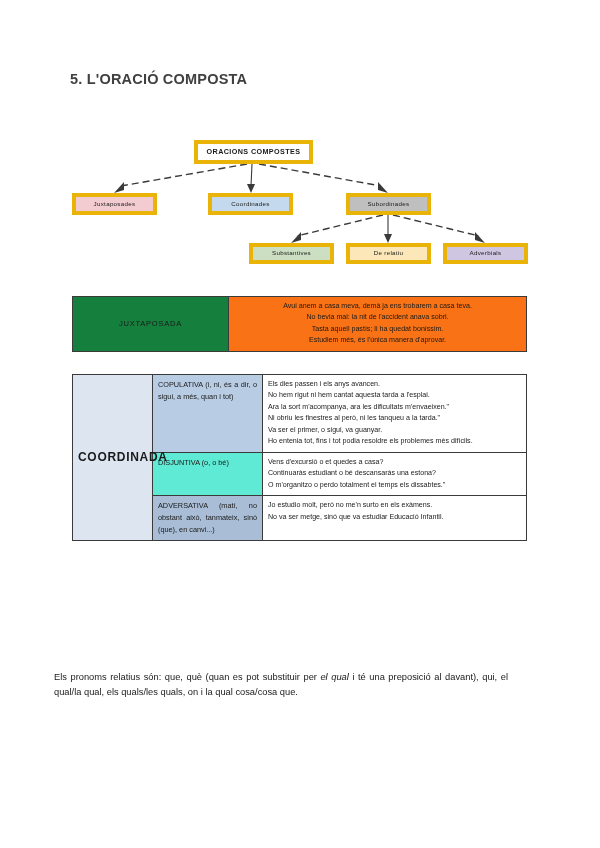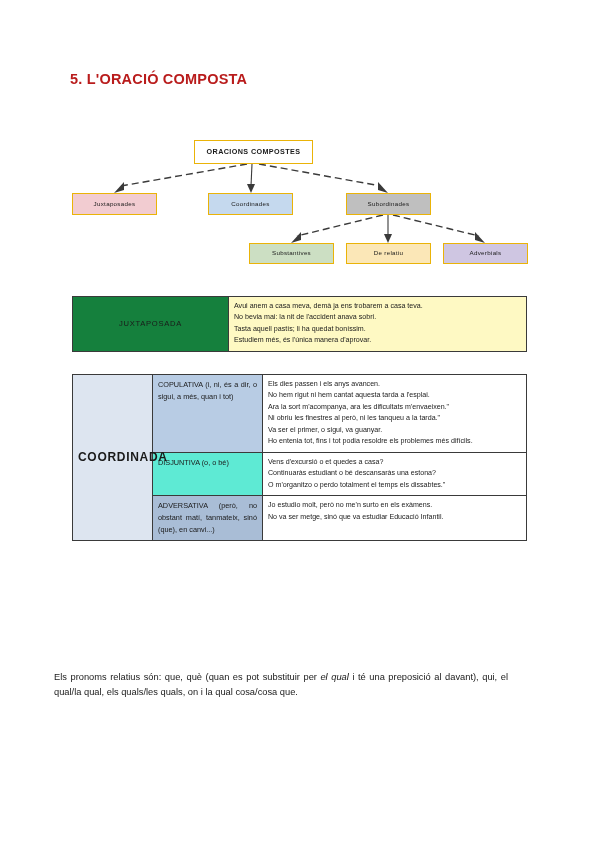--- a/index.html
+++ b/index.html
@@ -14,30 +14,30 @@
   }
   .page { position:absolute; inset:0; }
 
   
   .title {
     position:absolute;
     left:70px; top:71px;
     font-size:14.5px;
     font-weight:bold;
     letter-spacing:0.2px;
-    color:#b91c1c;
+    color:#404040;
   }
 
   
   .diagram { position:absolute; left:0; top:0; width:600px; height:300px; }
   .diagram svg { position:absolute; left:0; top:0; }
   .dbox {
     position:absolute;
     display:flex; align-items:center; justify-content:center;
-    border:1px solid #eab308;
+    border:4px solid #eab308;
     font-size:6.2px;
     letter-spacing:0.3px;
     color:#1a1a1a;
     text-align:center;
     line-height:1.1;
   }
   .dbox.root {
     left:194px; top:140px; width:119px; height:24px;
     background:#ffffff; font-weight:bold; font-size:7.2px; letter-spacing:0.4px;
   }
@@ -65,21 +65,21 @@
 
   
   .tbl-jux { left:72px; top:296px; width:454px; }
   .tbl-jux td.lbl {
     background:#15803d;
     text-align:center;
     vertical-align:middle;
     font-size:7.6px;
     letter-spacing:0.7px;
   }
-  .tbl-jux td.ex { background:#fef9c3; }
+  .tbl-jux td.ex { background:#f97316;text-align:center; }
 
   
   .tbl-coord { left:72px; top:374px; width:454px; }
   .tbl-coord td.outer {
     background:#dde5f0;
     text-align:center;
     vertical-align:middle;
     font-size:12px;
     letter-spacing:0.7px;
     font-weight:bold;
@@ -181,21 +181,21 @@
       </tr>
       <tr>
         <td class="type type-dis">DISJUNTIVA (o, o bé)</td>
         <td class="ex">
           <span class="line">Vens d'excursió o et quedes a casa?</span>
           <span class="line">Continuaràs estudiant o bé descansaràs una estona?</span>
           <span class="line">O m'organitzo o perdo totalment el temps els dissabtes."</span>
         </td>
       </tr>
       <tr>
-        <td class="type type-adv">ADVERSATIVA (però, no obstant matí, tanmateix, sinó (que), en canvi...)</td>
+        <td class="type type-adv">ADVERSATIVA (matí, no obstant això, tanmateix, sinó (que), en canvi...)</td>
         <td class="ex">
           <span class="line">Jo estudio molt, però no me'n surto en els exàmens.</span>
           <span class="line">No va ser metge, sinó que va estudiar Educació Infantil.</span>
         </td>
       </tr>
     </tbody>
   </table>
 
   <div class="para">
     <span>Els pronoms relatius són: que, què (quan es pot substituir per </span><i>el qual</i><span> i té una preposició al davant), qui, el qual/la qual, els quals/les quals, on i la qual cosa/cosa que.</span>

